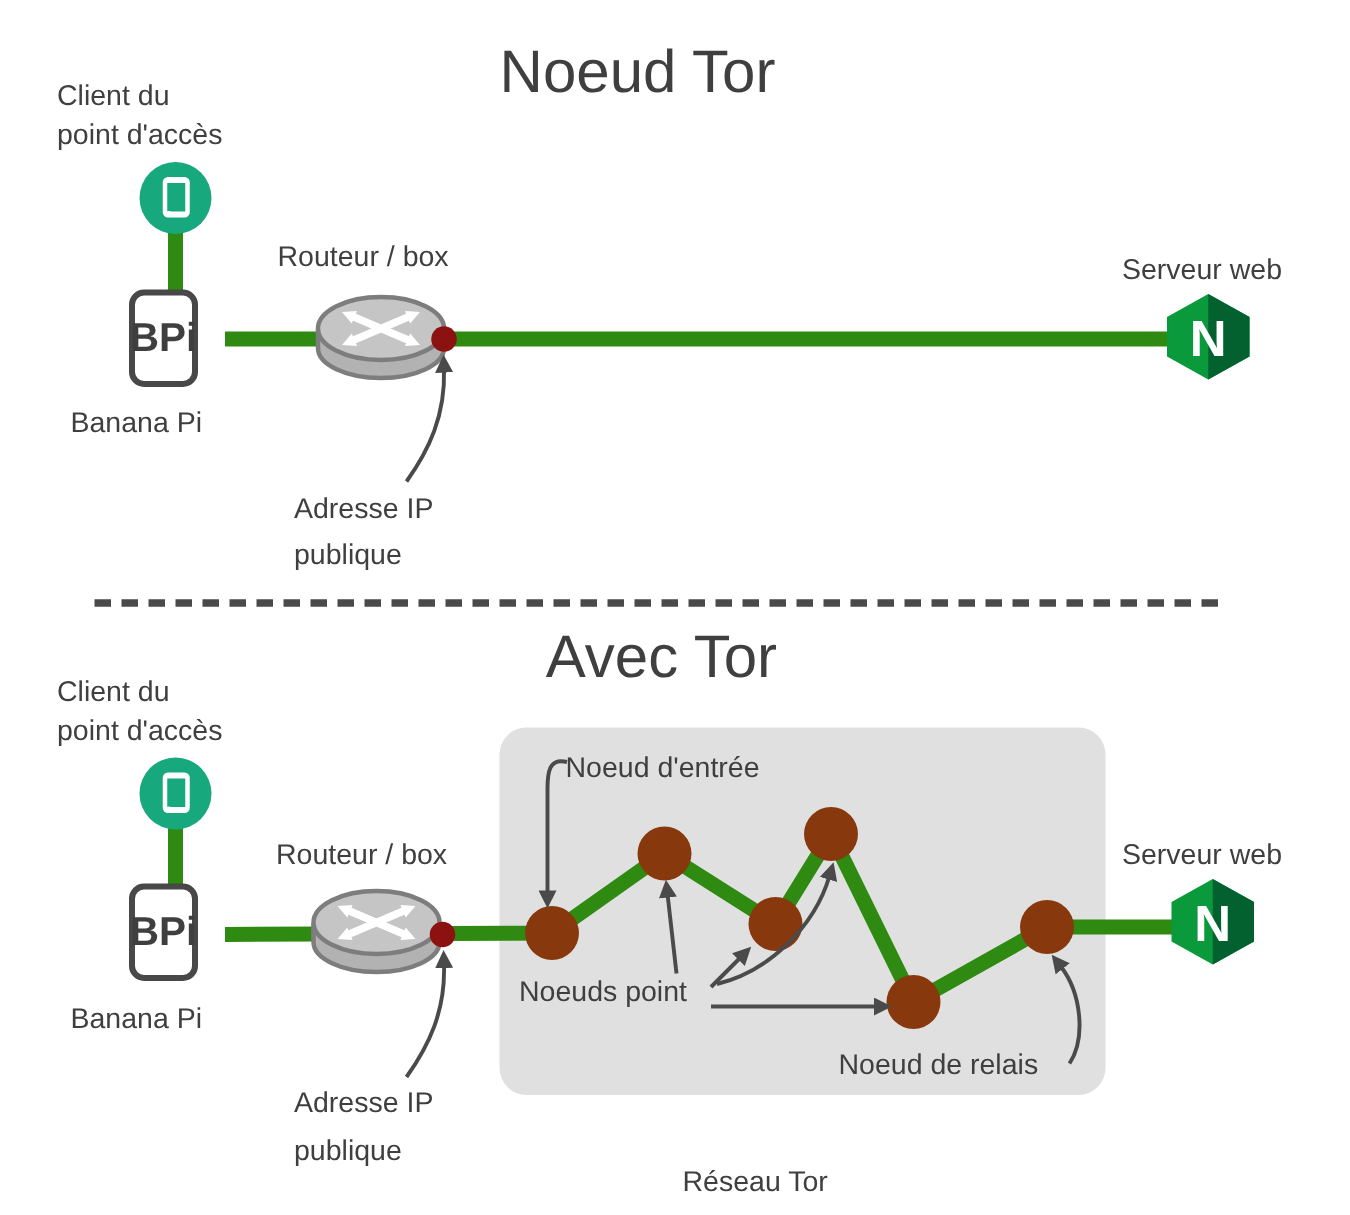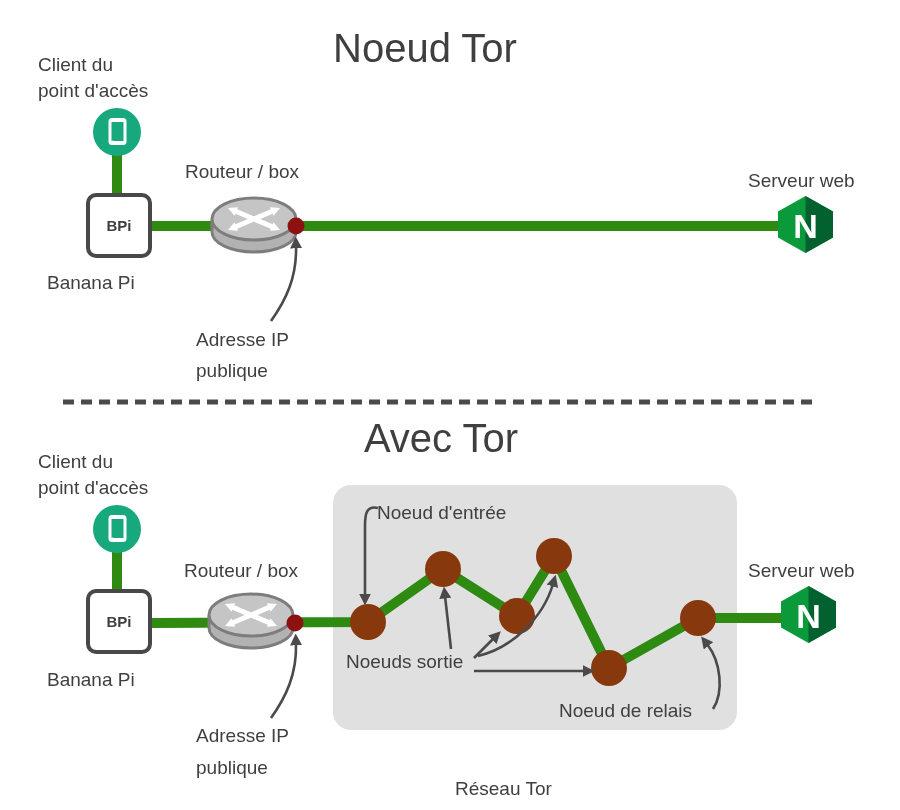--- a/index.html
+++ b/index.html
@@ -5,24 +5,24 @@
   html,body{margin:0;padding:0;background:#fff;}
   #stage{
     position:relative;width:900px;height:810px;background:#fff;overflow:hidden;
     font-family:"Liberation Sans", sans-serif;color:var(--text-gray,#3f3f3f);
   }
   #shapes{position:absolute;left:0;top:0;width:900px;height:810px;}
   .lbl{position:absolute;font-size:19px;line-height:26px;color:var(--text-gray,#3f3f3f);}
   .center{text-align:left;}
   .title{position:absolute;font-size:40px;line-height:44px;text-align:center;color:var(--text-gray,#3f3f3f);}
   .bpi-box{
-    position:absolute;width:66px;height:65px;box-sizing:border-box;
+    position:absolute;width:46px;height:65px;box-sizing:border-box;
     border:4px solid var(--box-border,#484848);border-radius:10px;background:#fff;
     display:flex;align-items:center;justify-content:center;
-    font-weight:bold;font-size:15px;color:var(--text-gray,#3f3f3f);
+    font-weight:bold;font-size:27px;color:var(--text-gray,#3f3f3f);
   }
 </style>
 </head>
 <body>
 
 <div id="stage">
 
   <svg id="shapes" viewBox="0 0 900 810">
     <defs>
       <marker id="ah" viewBox="0 0 10 10" refX="2" refY="5" markerWidth="12" markerHeight="12" markerUnits="userSpaceOnUse" orient="auto">
@@ -146,17 +146,17 @@
   <div class="lbl center" style="left:184px;top:558px;width:130px;">Routeur / box</div>
 
   <div class="lbl" style="left:196px;top:720px;line-height:32px;">
     <div>Adresse IP</div>
     <div>publique</div>
   </div>
 
   <div class="lbl center" style="left:748px;top:558px;width:120px;">Serveur web</div>
 
   <div class="lbl" style="left:377px;top:500px;">Noeud d'entrée</div>
-  <div class="lbl" style="left:346px;top:649px;">Noeuds sortie</div>
+  <div class="lbl" style="left:346px;top:649px;">Noeuds point</div>
   <div class="lbl" style="left:559px;top:698px;">Noeud de relais</div>
   <div class="lbl center" style="left:455px;top:736px;width:160px;margin-top:40px;">Réseau Tor</div>
 
 </div>
 
 </body></html>

